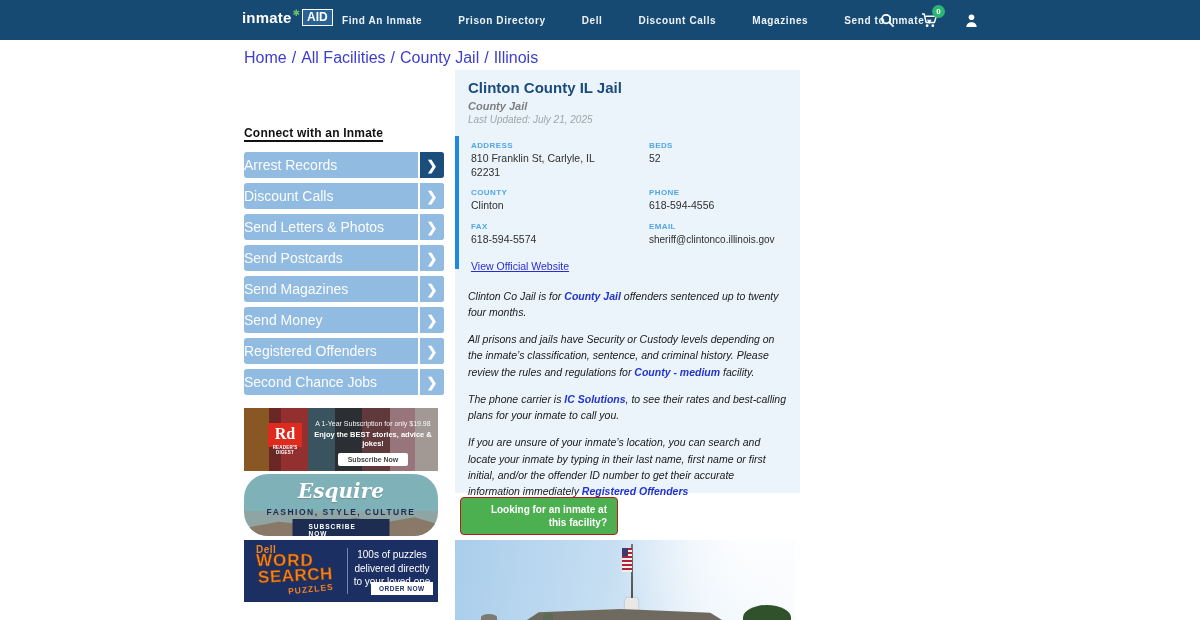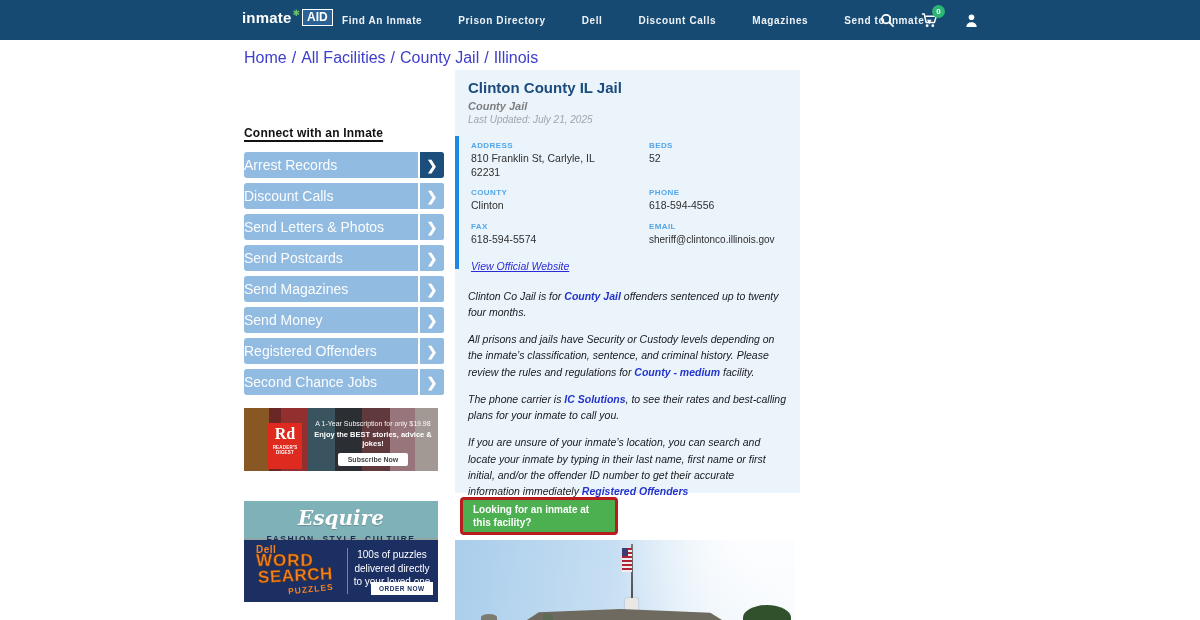--- a/index.html
+++ b/index.html
@@ -47,29 +47,29 @@
     color:#fff; font-size:13px; font-weight:700; border-left:2px solid #ffffff; background:#92BBE1;
   }
   .sb-chev.dark { background:#1C4E7C; }
 
   
   .ad { position:absolute; left:244px; width:194px; height:62px; overflow:hidden; cursor:pointer; }
   .ad-rd { top:408px; height:63px;
     background:linear-gradient(90deg,#b5742a 0 13%,#8a2f2f 13% 19%,#c23b3b 19% 33%,#43707f 33% 47%,#2f3a40 47% 61%,#7a4a50 61% 75%,#c9a0a6 75% 88%,#d8d3cc 88% 100%);
   }
   .ad-rd-overlay { position:absolute; inset:0; background:rgba(35,20,20,0.30); }
-  .rd-box { position:absolute; left:24px; top:15px; width:34px; height:46px; background:#DF2B1F; color:#fff; text-align:center; }
+  .rd-box { position:absolute; left:24px; top:15px; width:34px; height:24px; background:#DF2B1F; color:#fff; text-align:center; }
   .rd-logo { font-family:"Liberation Serif", serif; font-size:16px; font-weight:700; line-height:22px; }
   .rd-caption { font-size:4.5px; font-weight:700; line-height:5px; letter-spacing:0.2px; }
   .rd-text { position:absolute; left:67px; top:12px; width:124px; text-align:center; color:#fff; }
   .rd-line1 { font-size:7px; opacity:0.95; }
   .rd-line2 { font-size:7.5px; font-weight:700; margin-top:3px; }
   .rd-btn { display:inline-block; margin-top:5px; background:#fff; color:#444; font-size:7px; font-weight:700; padding:3px 10px; border-radius:2px; cursor:pointer; }
 
-  .ad-esq { top:501px; background:linear-gradient(#7fb2b8 0 60%, #8fa5a3 60% 100%); }
+  .ad-esq { top:474px; background:linear-gradient(#7fb2b8 0 60%, #8fa5a3 60% 100%);border-radius:24px; }
   .esq-mtn { position:absolute; bottom:0; left:0; width:100%; height:26px; background:#8a7868;
     clip-path:polygon(0 100%, 0 70%, 18% 45%, 38% 62%, 57% 30%, 72% 48%, 88% 28%, 100% 55%, 100% 100%); }
   .esq-title { position:absolute; top:5px; width:100%; text-align:center; color:#fff;
     font-family:"DejaVu Serif", serif; font-style:italic; font-weight:700; font-size:20px; text-shadow:0 1px 1px rgba(0,0,0,0.2); }
   .esq-tag { position:absolute; top:33px; width:100%; text-align:center; color:#1d2d52; font-size:8.5px; font-weight:700; letter-spacing:1.5px; }
   .esq-btn { position:absolute; top:45px; left:50%; transform:translateX(-50%); background:#1d2d52; color:#fff;
     font-size:6.5px; font-weight:700; letter-spacing:1px; padding:4px 16px; cursor:pointer; }
 
   .ad-dell { top:540px; background:#1C2F63; }
   .dell-brand { position:absolute; left:12px; top:4px; color:#F5821F; font-size:10px; font-weight:800; letter-spacing:0.5px; }
@@ -88,30 +88,30 @@
   .page-updated { font-size:10px; font-style:italic; color:#9FA6AD; margin-top:2px; }
 
   .info-section { position:relative; margin-top:11px; padding:5px 12px 0 16px; }
   .accent-bar { position:absolute; left:0; top:0; width:4px; height:133px; background:#1E88E5; }
   .info-grid { display:grid; grid-template-columns:178px 1fr; }
   .cell { margin-bottom:9px; }
   .flabel { font-size:8px; font-weight:700; color:#53A6E8; letter-spacing:0.4px; margin-bottom:2px; }
   .fvalue { font-size:10.5px; color:#2f2f2f; line-height:1.3; }
   .cell-address .fvalue { max-width:126px; }
   .cell-email .fvalue { font-size:10px; white-space:nowrap; }
-  .website-link { display:inline-block; margin-top:2px; font-size:10.5px; color:#2B2BD5; text-decoration:underline; cursor:pointer;font-style:italic; }
+  .website-link { display:inline-block; margin-top:2px; font-size:10.5px; color:#2B2BD5; text-decoration:underline; cursor:pointer; }
 
   .paragraphs { padding:14px 13px 0 13px; font-style:italic; font-size:10.5px; color:#16191c; }
   .paragraphs p { line-height:1.55; margin-bottom:11px; }
   .plink { color:#2333CC; font-weight:700; cursor:pointer; }
 
   
-  .cta { position:absolute; top:497px; height:38px; background:#4CAF50; border:3px solid #b91c1c; border-radius:4px;
+  .cta { position:absolute; top:497px; height:38px; background:#4CAF50; border:1px solid #b91c1c; border-radius:4px;
     color:#fff; font-weight:700; font-size:10px; display:flex; align-items:center; justify-content:center;
-    text-align:left; line-height:1.3; padding:0 10px; cursor:pointer; }
+    text-align:right; line-height:1.3; padding:0 10px; cursor:pointer; }
   .cta-1 { left:460px; width:158px; }
   .cta-2 { left:628px; width:167px; }
 
   
   .photo { position:absolute; left:455px; top:540px; width:340px; height:80px; overflow:hidden;
     background:
       radial-gradient(circle at 88% -10%, rgba(255,255,255,0.95) 0%, rgba(255,255,255,0) 45%),
       linear-gradient(100deg, #a9cdeb 0%, #c6def2 45%, #eaf3fb 75%, #f7fafd 100%);
   }
   .flag-pole { position:absolute; left:176px; top:4px; width:2px; height:72px; background:linear-gradient(#777, #444); }

